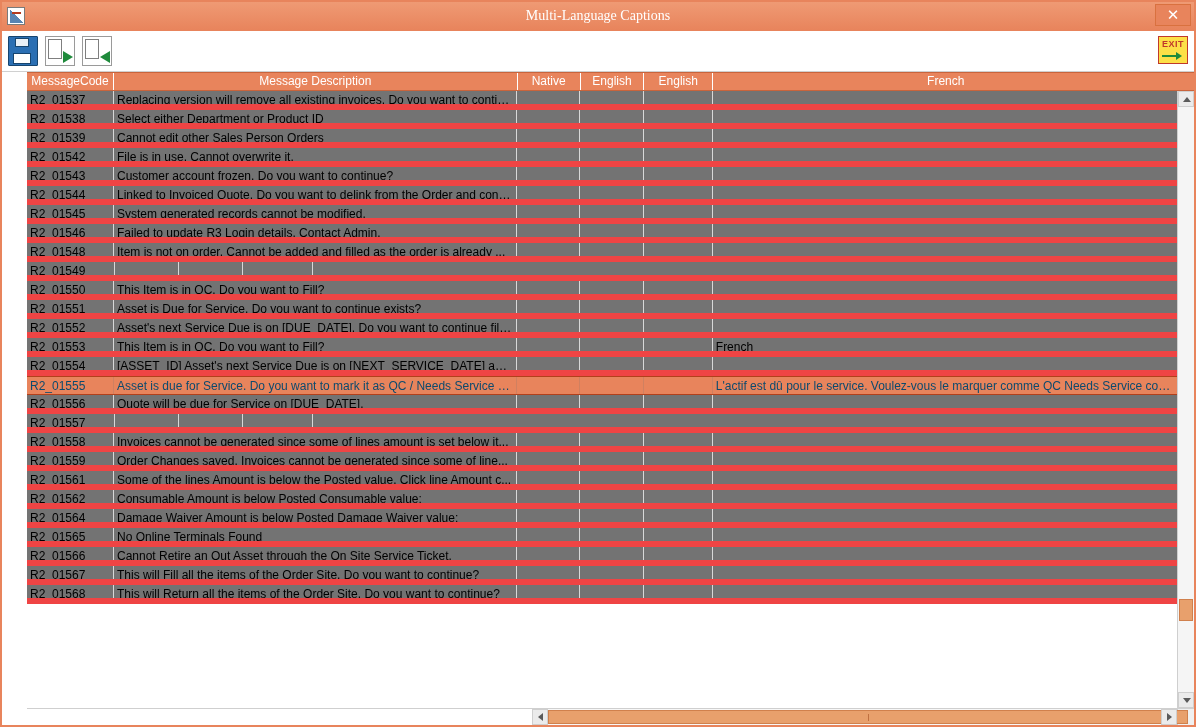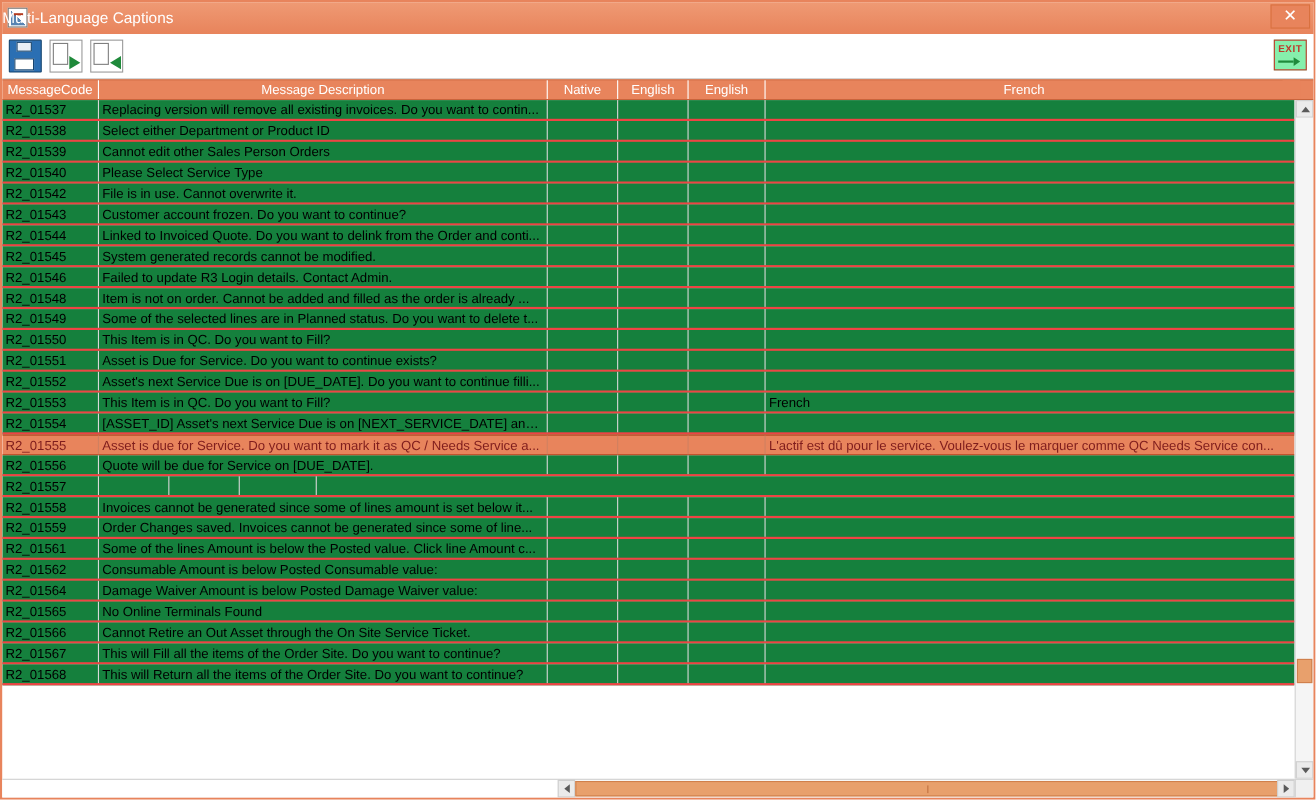--- a/index.html
+++ b/index.html
@@ -56,23 +56,24 @@
   .title-icon:after {
     content: "";
     position: absolute;
     left: 4px; top: 4px;
     width: 9px; height: 2px;
     background: #b43a1e;
   }
   .title-text {
     position: absolute;
     left: 0; right: 0;
+    text-align: center;
     font-size: 14px;
     color: #ffffff;
-    font-family: Liberation Sans, sans-serif;
+    font-family: Liberation Serif, serif;
     pointer-events: none;
   }
   .close-btn {
     position: absolute;
     right: 3px;
     top: 2px;
     width: 36px;
     height: 22px;
     background: #e8845c;
     border: 1px solid #d9713f;
@@ -152,21 +153,21 @@
     border-left: none;
     border-right: 10px solid #1f8a3b;
   }
   .exit-btn {
     position: absolute;
     right: 6px;
     top: 5px;
     width: 30px;
     height: 28px;
     border: 1px solid #c0392b;
-    background: #86efac;
+    background: #fde047;
     cursor: pointer;
     box-sizing: border-box;
   }
   .exit-btn .exit-label {
     position: absolute;
     left: 0; right: 0;
     top: 2px;
     text-align: center;
     font-size: 9px;
     font-weight: bold;
@@ -197,20 +198,21 @@
     border-left: 6px solid #1f8a3b;
   }
   
   .grid-wrap {
     flex: 1 1 auto;
     display: flex;
     flex-direction: column;
     overflow: hidden;
     position: relative;
     padding: 0 0 0 0;
+    margin-left: 25px;
   }
   .grid-head {
     display: flex;
     height: 19px;
     background: #e8845c;
     color: #ffffff;
     font-size: 12px;
     font-weight: normal;
     border-top: 1px solid #c9643c;
     border-bottom: 1px solid #c9643c;
@@ -232,41 +234,41 @@
   }
   .grid-body {
     flex: 1 1 auto;
     overflow: hidden;
     position: relative;
   }
   .row {
     display: flex;
     height: 19px;
     box-sizing: border-box;
-    border-bottom: 2px solid #ef4444;
-    background: #15803d;
+    border-bottom: 6px solid #ef4444;
+    background: #737373;
   }
   .row .cell {
     box-sizing: border-box;
     border-right: 1px solid #d8d8d8;
     padding: 0 3px;
     line-height: 18px;
     font-size: 12px;
     white-space: nowrap;
     overflow: hidden;
     text-overflow: ellipsis;
     color: #000000;
   }
   .row.selected {
     background: #e8845c;
     border-top: 1px solid #b2401b;
     border-bottom: 1px solid #b2401b;
   }
   .row.selected .cell {
-    color: #7f1d1d;
+    color: #0c4a6e;
     border-right: 1px solid #d08060;
   }
   .c-code   { width: 88px; }
   .c-desc   { width: 408px; }
   .c-native { width: 64px; }
   .c-eng1   { width: 64px; }
   .c-eng2   { width: 70px; }
   .c-french { width: 470px; border-right: none !important; }
   
   .vscroll {
@@ -438,28 +440,20 @@
           </div>
           <div class="row">
             <div class="cell c-code">R2_01539</div>
             <div class="cell c-desc">Cannot edit other Sales Person Orders</div>
             <div class="cell c-native"></div>
             <div class="cell c-eng1"></div>
             <div class="cell c-eng2"></div>
             <div class="cell c-french"></div>
           </div>
           <div class="row">
-            <div class="cell c-code">R2_01540</div>
-            <div class="cell c-desc">Please Select Service Type</div>
-            <div class="cell c-native"></div>
-            <div class="cell c-eng1"></div>
-            <div class="cell c-eng2"></div>
-            <div class="cell c-french"></div>
-          </div>
-          <div class="row">
             <div class="cell c-code">R2_01542</div>
             <div class="cell c-desc">File is in use. Cannot overwrite it.</div>
             <div class="cell c-native"></div>
             <div class="cell c-eng1"></div>
             <div class="cell c-eng2"></div>
             <div class="cell c-french"></div>
           </div>
           <div class="row">
             <div class="cell c-code">R2_01543</div>
             <div class="cell c-desc">Customer account frozen. Do you want to continue?</div>
@@ -495,21 +489,20 @@
           <div class="row">
             <div class="cell c-code">R2_01548</div>
             <div class="cell c-desc">Item is not on order. Cannot be added and filled as the order is already ...</div>
             <div class="cell c-native"></div>
             <div class="cell c-eng1"></div>
             <div class="cell c-eng2"></div>
             <div class="cell c-french"></div>
           </div>
           <div class="row">
             <div class="cell c-code">R2_01549</div>
-            <div class="cell c-desc">Some of the selected lines are in Planned status. Do you want to delete t...</div>
             <div class="cell c-native"></div>
             <div class="cell c-eng1"></div>
             <div class="cell c-eng2"></div>
             <div class="cell c-french"></div>
           </div>
           <div class="row">
             <div class="cell c-code">R2_01550</div>
             <div class="cell c-desc">This Item is in QC. Do you want to Fill?</div>
             <div class="cell c-native"></div>
             <div class="cell c-eng1"></div>

